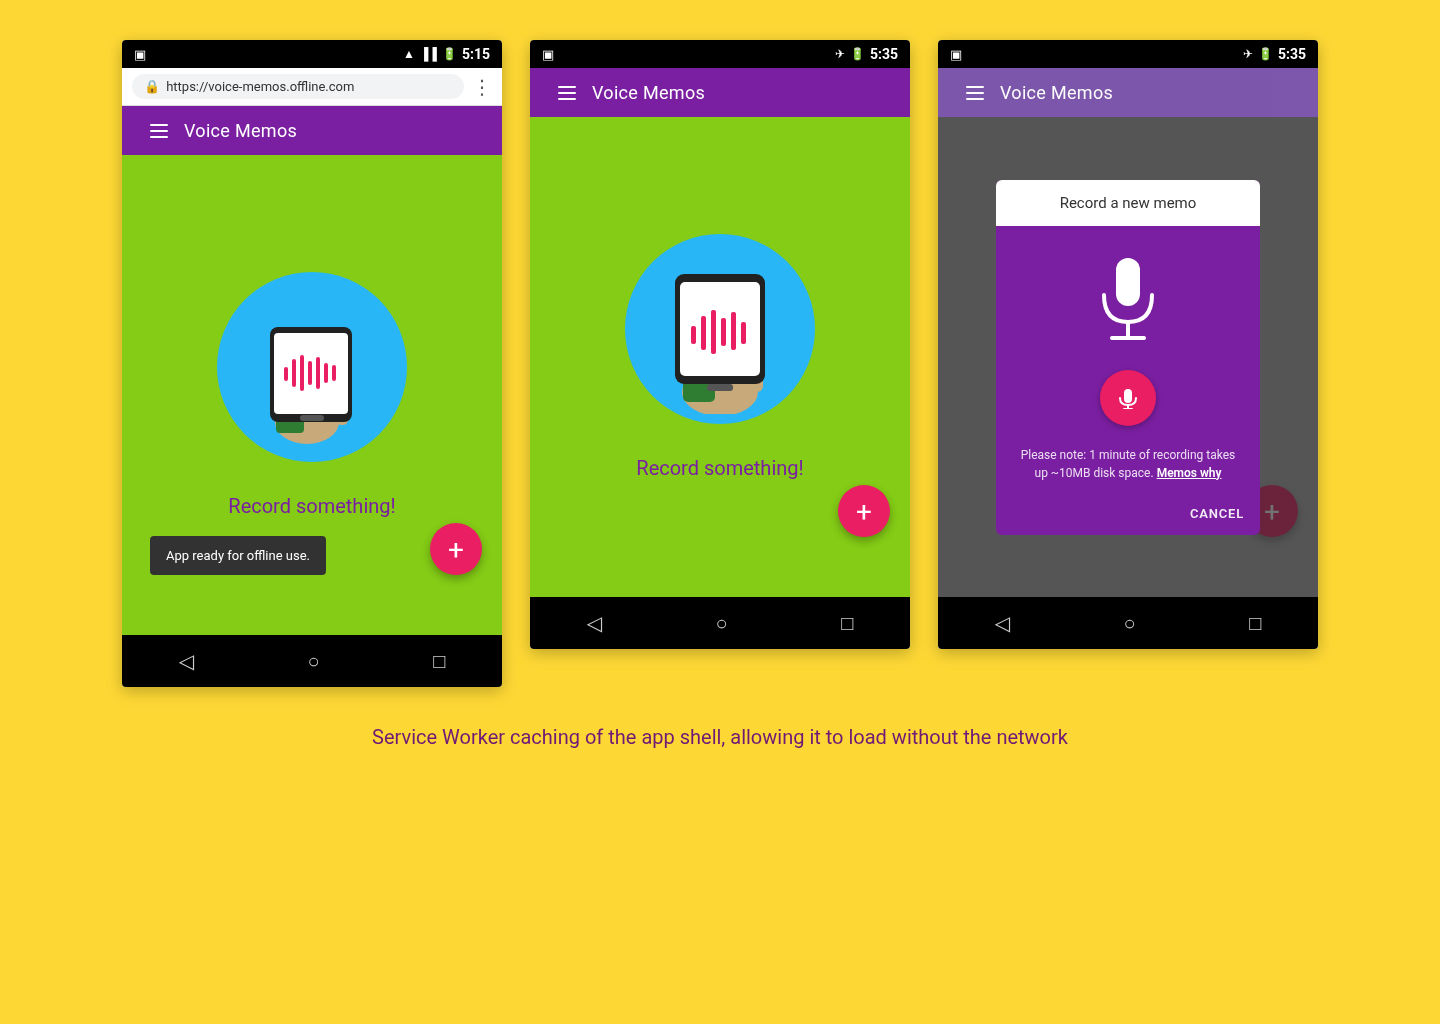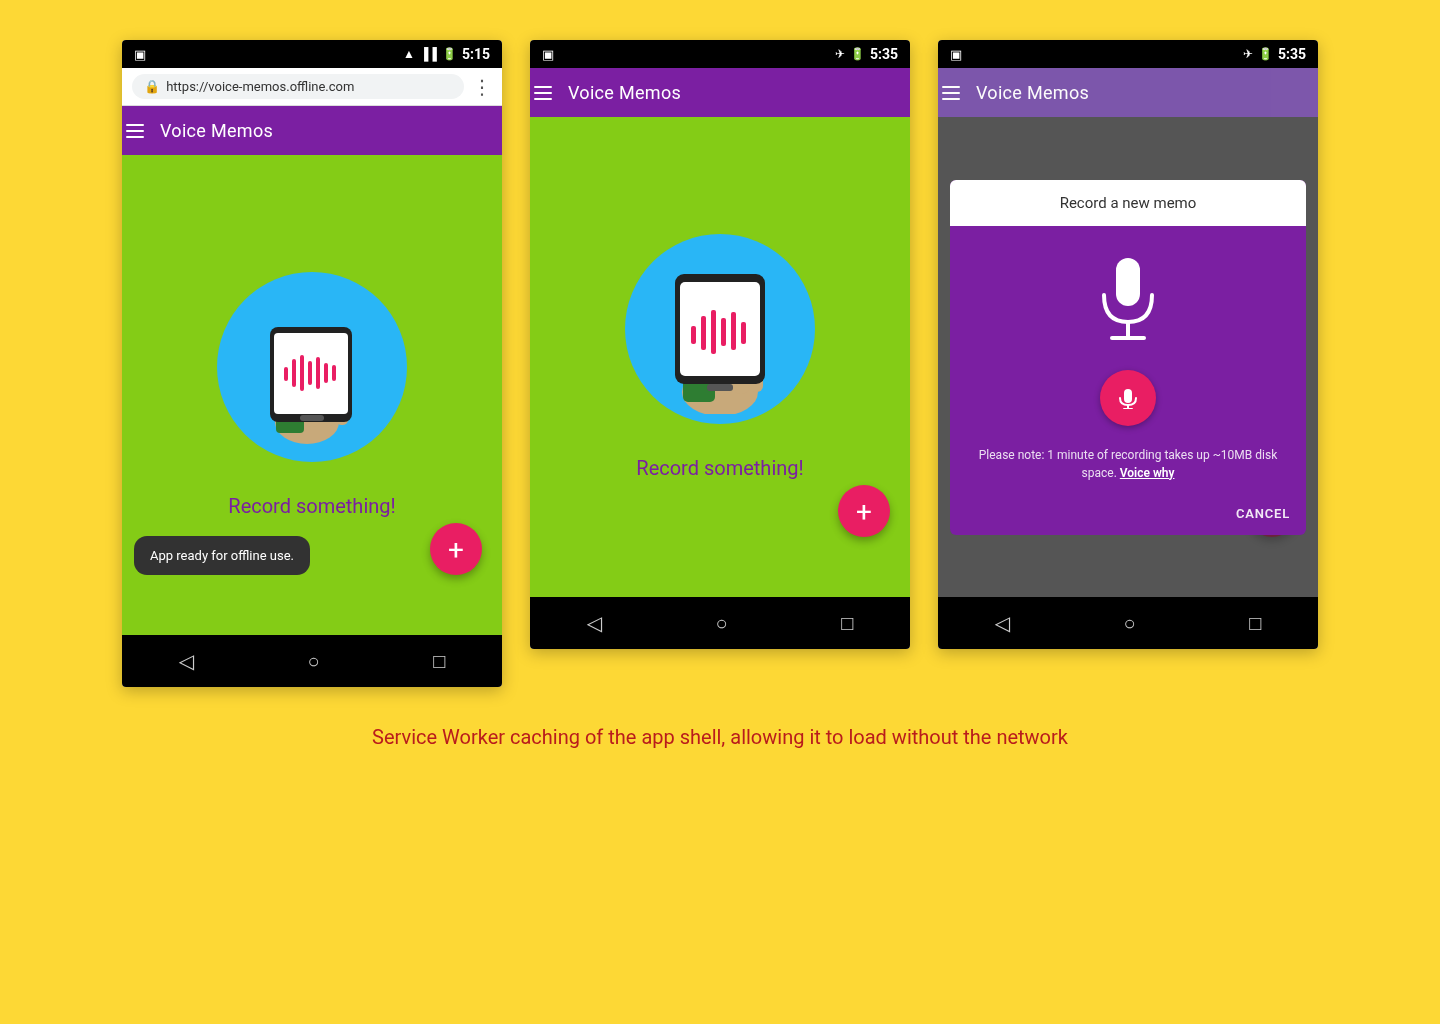--- a/index.html
+++ b/index.html
@@ -83,21 +83,21 @@
     }
     .more-icon {
       font-size: 20px;
       color: #555;
       cursor: pointer;
     }
     
     .app-toolbar {
       background: #7B1FA2;
       color: #fff;
-      padding: 14px 4px;
+      padding: 14px 28px;
       display: flex;
       align-items: center;
       gap: 16px;
       font-size: 18px;
       font-weight: 400;
       letter-spacing: 0.3px;
     }
     .hamburger {
       display: flex;
       flex-direction: column;
@@ -156,24 +156,24 @@
       display: flex;
       align-items: center;
       justify-content: center;
       box-shadow: 0 4px 8px rgba(0,0,0,0.3);
       cursor: pointer;
     }
     
     .snackbar {
       position: absolute;
       bottom: 60px;
-      left: 12px;
+      left: 28px;
       background: #323232;
       color: #fff;
-      border-radius: 13px;
+      border-radius: 4px;
       padding: 12px 16px;
       font-size: 13px;
       max-width: 200px;
     }
     
     .nav-bar {
       background: #000;
       padding: 14px 0;
       display: flex;
       justify-content: space-around;
@@ -190,21 +190,21 @@
       top: 0; left: 0; right: 0; bottom: 0;
       background: rgba(0,0,0,0.5);
       display: flex;
       align-items: center;
       justify-content: center;
       z-index: 10;
     }
     .memo-dialog {
       background: #7B1FA2;
       border-radius: 6px;
-      width: 356px;
+      width: 264px;
       overflow: hidden;
     }
     .memo-dialog-title {
       background: #fff;
       color: #333;
       text-align: center;
       padding: 14px;
       font-size: 15px;
       font-weight: 400;
     }
@@ -257,21 +257,21 @@
       font-weight: 600;
       letter-spacing: 0.8px;
       cursor: pointer;
       text-transform: uppercase;
       opacity: 0.9;
     }
     
     .caption {
       margin-top: 36px;
       font-size: 20px;
-      color: #b91c1c;
+      color: #701a75;
       text-align: center;
       max-width: 800px;
       line-height: 1.4;
       font-weight: 400;
     }
     
     .app-toolbar.dimmed {
       background: #4a148c;
       opacity: 0.7;
     }
@@ -463,21 +463,21 @@
               <svg class="record-btn-inner" viewBox="0 0 22 22">
                 <rect x="7" y="2" width="8" height="14" rx="4" fill="#fff"></rect>
                 <path d="M3 11 Q3 18 11 18 Q19 18 19 11" stroke="#fff" stroke-width="2" fill="none" stroke-linecap="round"></path>
                 <line x1="11" y1="18" x2="11" y2="22" stroke="#fff" stroke-width="2" stroke-linecap="round"></line>
                 <line x1="7" y1="22" x2="15" y2="22" stroke="#fff" stroke-width="2" stroke-linecap="round"></line>
               </svg>
             </div>
 
             <div class="memo-dialog-note">
               <span>Please note: 1 minute of recording takes up ~10MB disk space.</span>
-              <a>Voice why</a>
+              <a>Memos why</a>
             </div>
           </div>
           <div class="memo-dialog-actions">
             <span class="cancel-btn">CANCEL</span>
           </div>
         </div>
       </div>
 
       <div class="fab" style="opacity:0.7;">
         <span>+</span>

